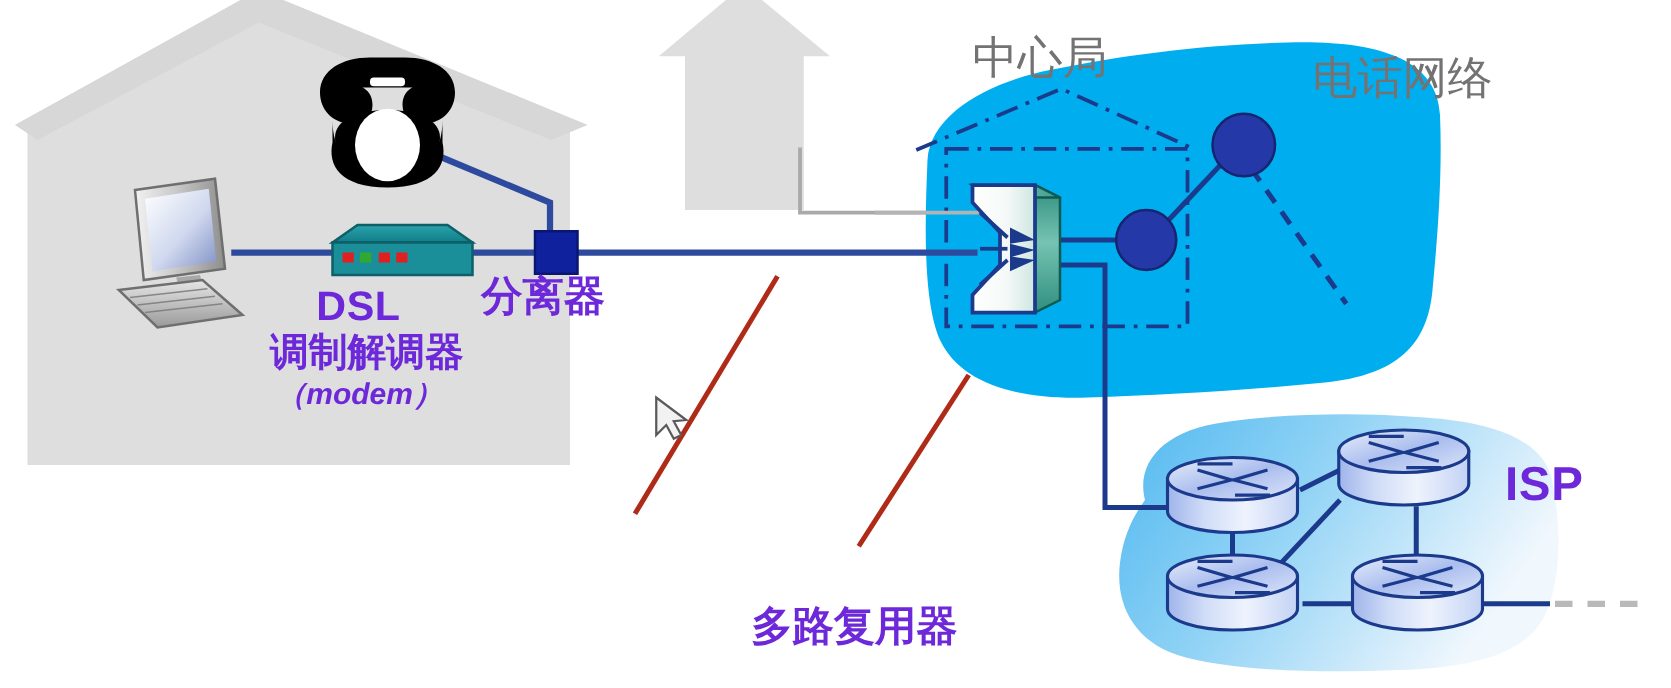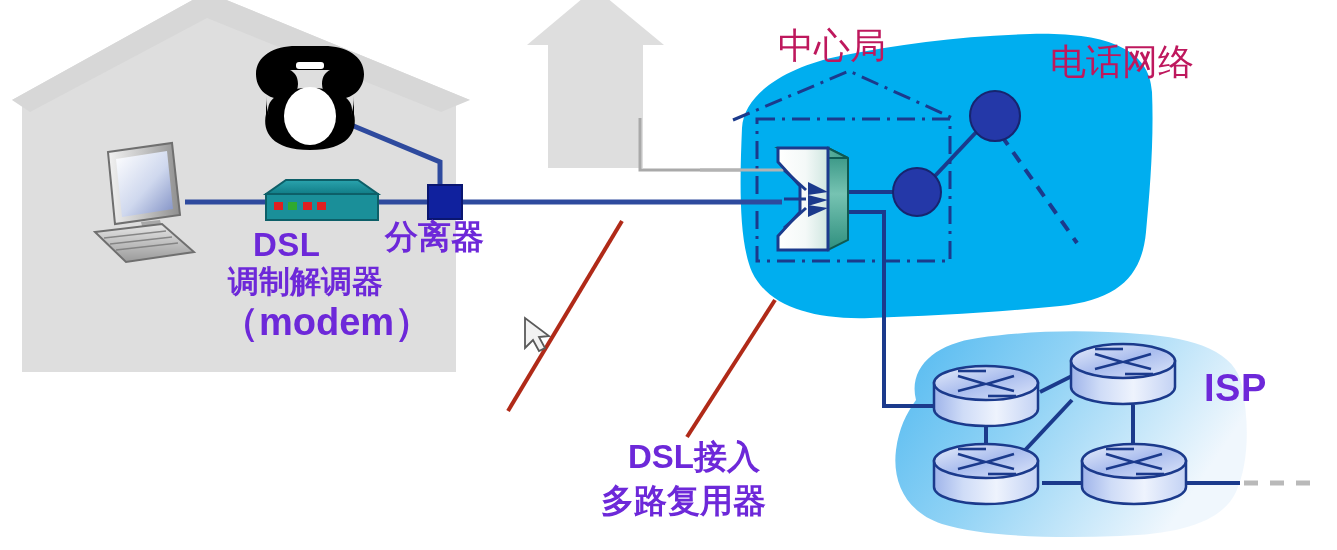--- a/index.html
+++ b/index.html
@@ -27,30 +27,30 @@
   }
   .lbl {
     position: absolute;
     white-space: nowrap;
     line-height: 1.05;
     color: #6d28d9;
     user-select: none;
   }
   .lbl-serif {
     font-family: "Liberation Serif", "DejaVu Serif", serif;
-    color: #be185d;
+    color: #737373;
   }
   .lbl-sans-bold {
     font-family: "Liberation Sans", "DejaVu Sans", sans-serif;
     font-weight: bold;
   }
   
   #label-dsl            { left: 253px; top: 228px; font-size: 33px; letter-spacing: 0.5px; }
-  #label-modem-cn       { left: 216px; top: 266px; font-size: 31px; margin-left: 12px; }
-  #label-modem-en       { left: 221px; top: 303px; font-size: 38px; }
+  #label-modem-cn       { left: 216px; top: 266px; font-size: 31px; }
+  #label-modem-en       { left: 221px; top: 303px; font-size: 24px; font-style: italic; }
   #label-splitter       { left: 385px; top: 220px; font-size: 33px; }
   #label-central-office { left: 778px; top: 28px;  font-size: 36px; }
   #label-phone-network  { left: 1050px; top: 44px; font-size: 36px; }
   #label-dslam          { left: 723px; top: 265px; font-size: 38px; letter-spacing: 0.5px; }
   #label-isp            { left: 1204px; top: 369px; font-size: 38px; letter-spacing: 0.5px; text-align: center; }
   #label-bottom-note    { left: 18px;  top: 404px; font-size: 42px; letter-spacing: 1px; }
   #label-dslam-note-1   { left: 628px; top: 440px; font-size: 33px; }
   #label-dslam-note-2   { left: 601px; top: 484px; font-size: 33px; text-align: center; }
 </style>
 </head>
@@ -326,17 +326,16 @@
   <div class="lbl lbl-sans-bold" id="label-splitter">分离器</div>
 
   <div class="lbl lbl-serif" id="label-central-office">中心局</div>
 
   <div class="lbl lbl-serif" id="label-phone-network">电话网络</div>
 
 
   <div class="lbl lbl-sans-bold" id="label-isp">ISP</div>
 
 
-  <div class="lbl lbl-sans-bold" id="label-dslam-note-1">DSL接入</div>
 
   <div class="lbl lbl-sans-bold" id="label-dslam-note-2">多路复用器</div>
 
 </div>
 
 </body></html>

